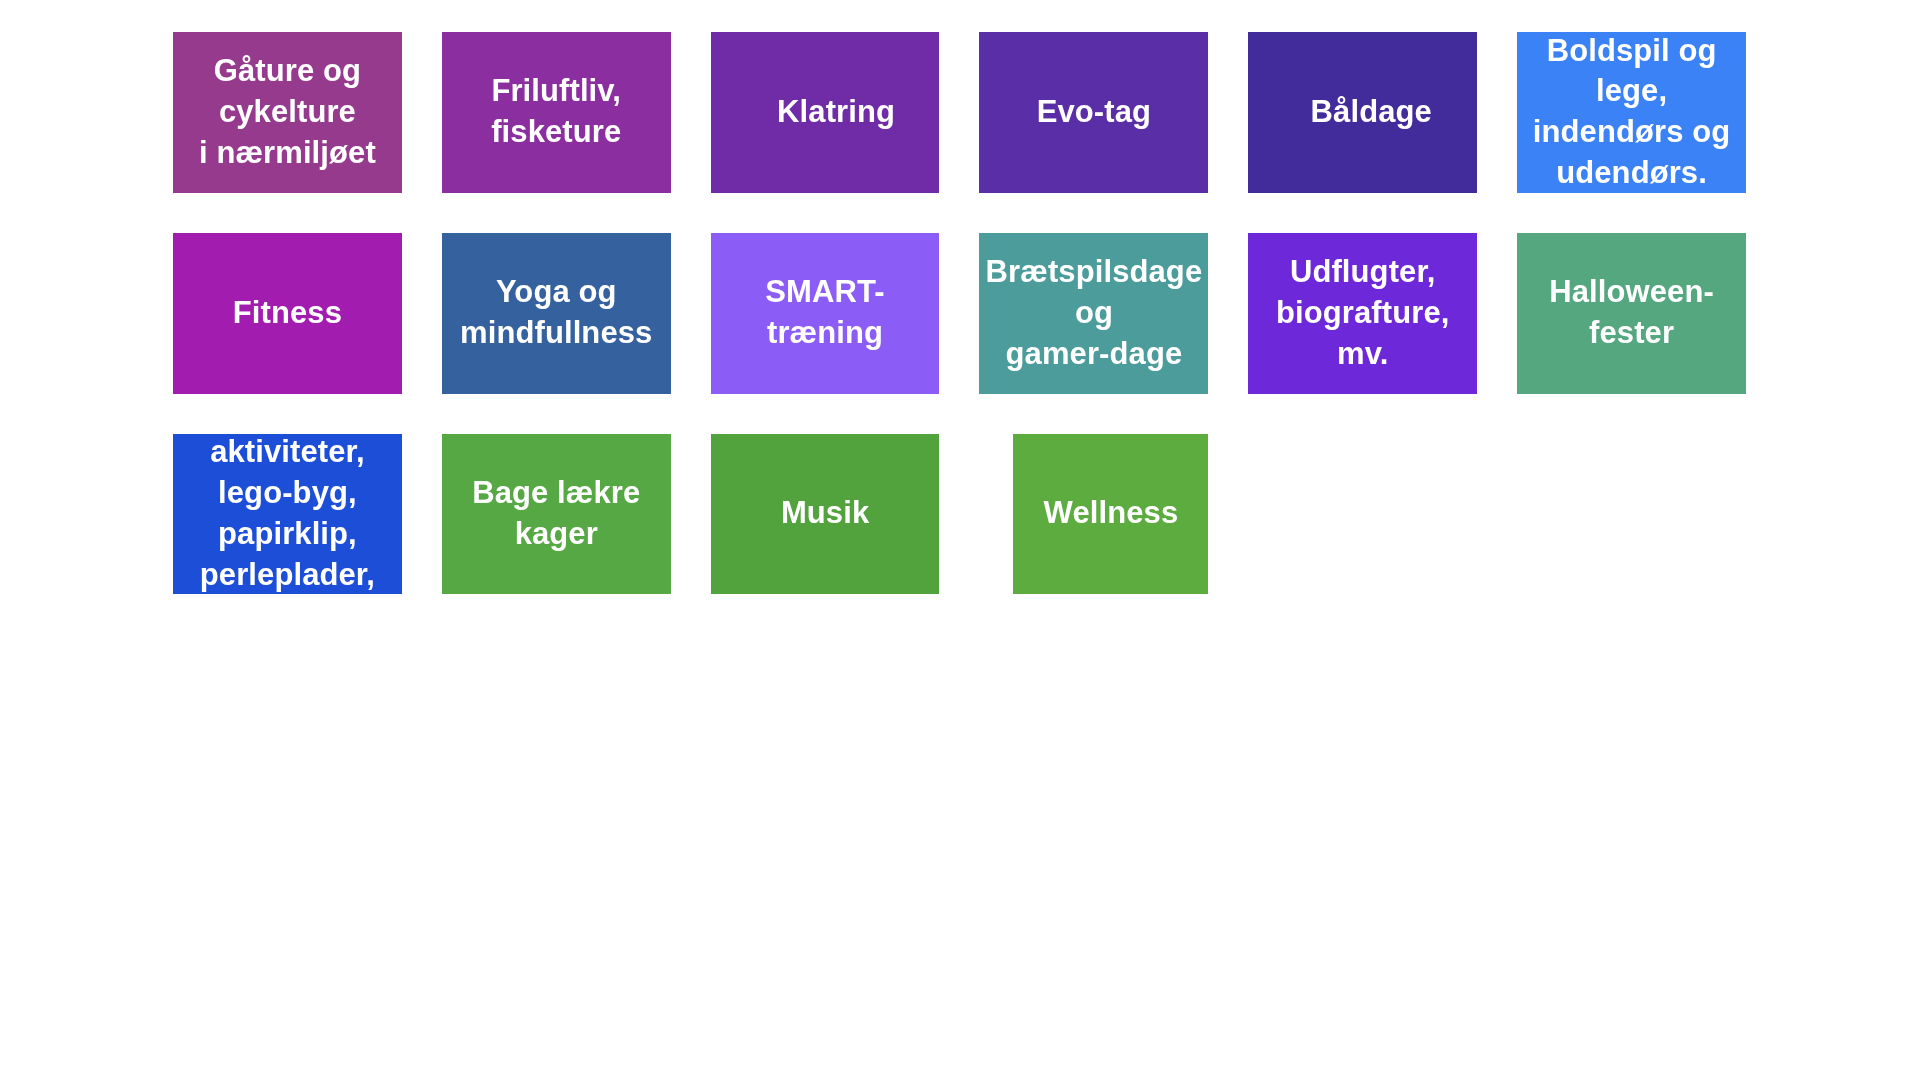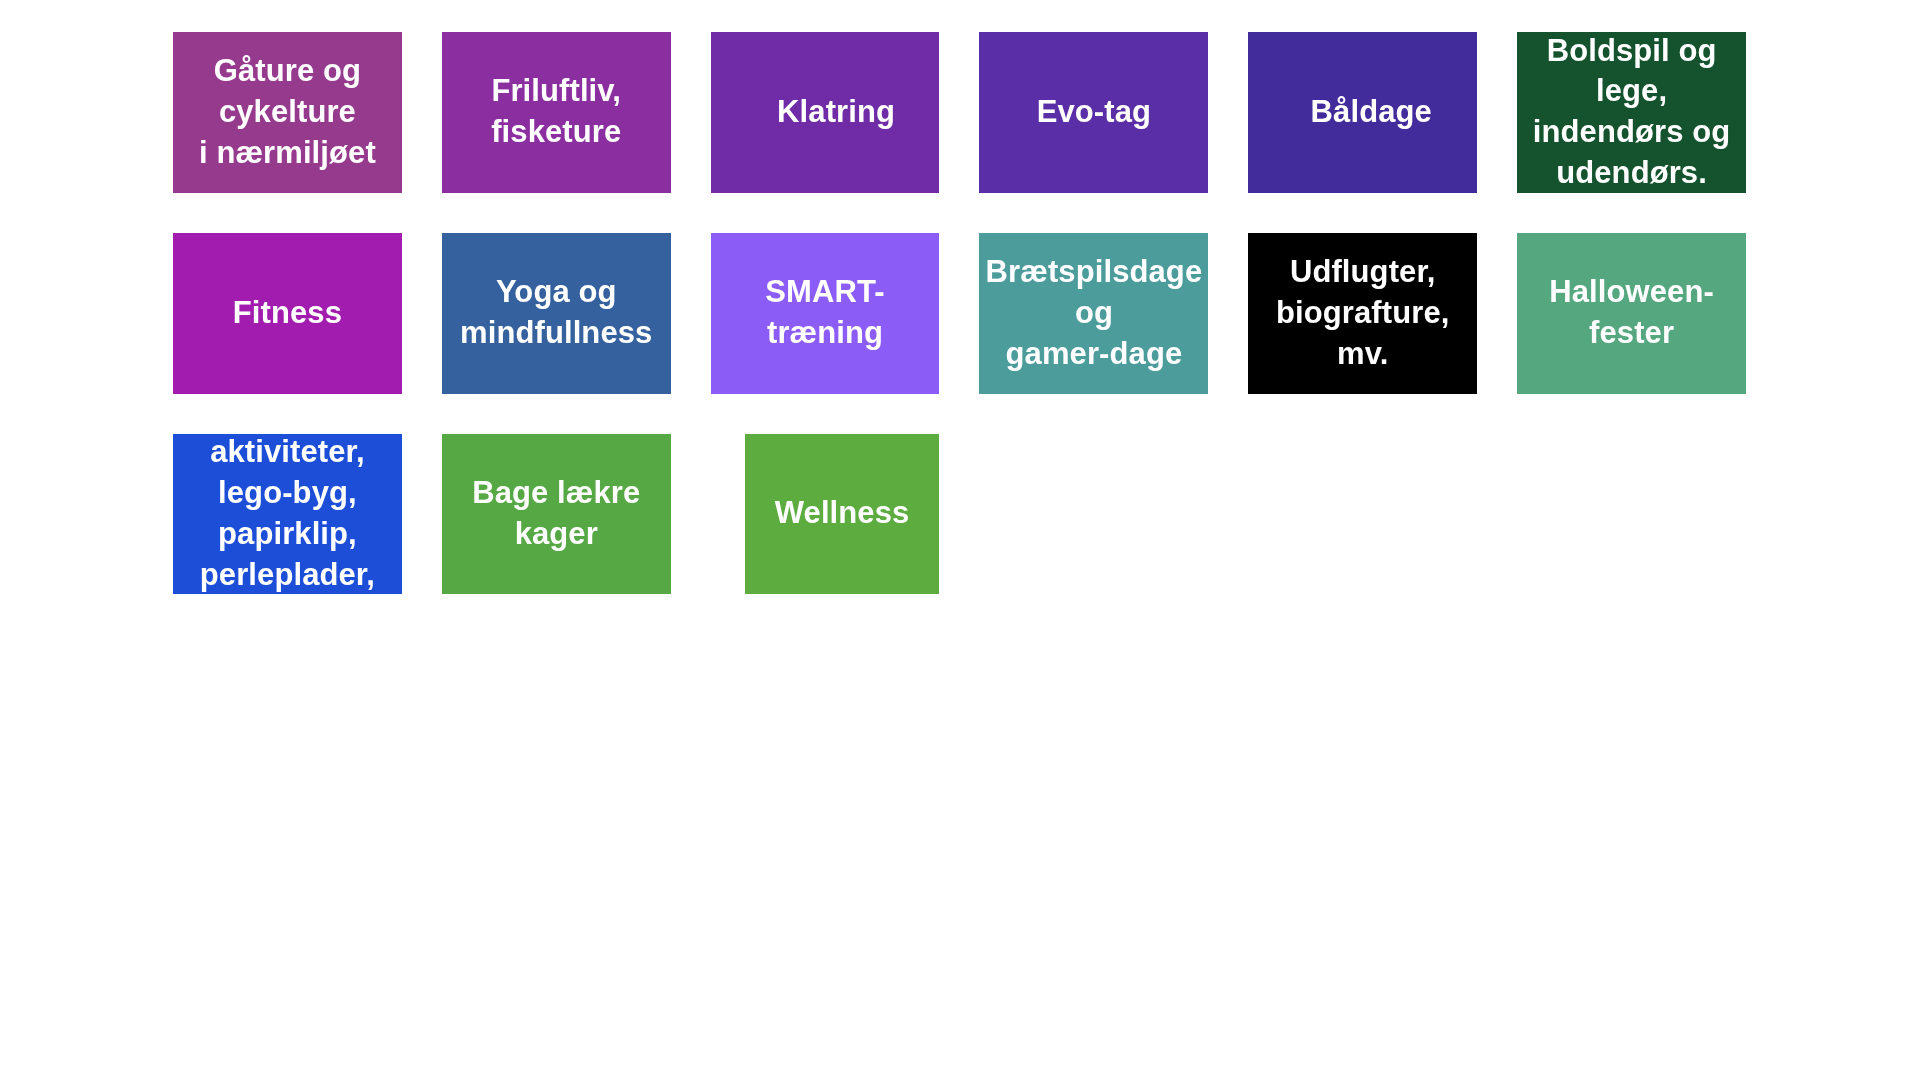--- a/index.html
+++ b/index.html
@@ -67,21 +67,21 @@
   </div>
 
   <div class="tile" style="background-color: rgb(90, 46, 166);">
     <span class="tile-label">Evo-tag</span>
   </div>
 
   <div class="tile" style="background-color: rgb(66, 43, 155); padding-left: 31px;">
     <span class="tile-label">Båldage</span>
   </div>
 
-  <div class="tile" style="background-color: #14532d;">
+  <div class="tile" style="background-color: #3b82f6;">
     <span class="tile-label">Boldspil og lege,
 indendørs og
 udendørs.</span>
   </div>
 
   <div class="tile" style="background-color: #a21caf; text-align: right;">
     <span class="tile-label">Fitness</span>
   </div>
 
   <div class="tile" style="background-color: rgb(53, 97, 158);">
@@ -91,37 +91,40 @@
 
   <div class="tile" style="background-color: #8b5cf6;">
     <span class="tile-label">SMART-træning</span>
   </div>
 
   <div class="tile" style="background-color: rgb(76, 156, 155);">
     <span class="tile-label">Brætspilsdage og
 gamer-dage</span>
   </div>
 
-  <div class="tile" style="background-color: #000000;">
+  <div class="tile" style="background-color: #6d28d9;">
     <span class="tile-label">Udflugter,
 biografture, mv.</span>
   </div>
 
   <div class="tile" style="background-color: rgb(85, 167, 127);">
     <span class="tile-label">Halloween-fester</span>
   </div>
 
   <div class="tile" style="background-color: #1d4ed8;">
     <span class="tile-label">Kreative aktiviteter,
 lego-byg, papirklip,
 perleplader, mv.</span>
   </div>
 
   <div class="tile" style="background-color: rgb(86, 168, 68);">
     <span class="tile-label">Bage lækre kager</span>
   </div>
 
+  <div class="tile" style="background-color: rgb(82, 163, 62);">
+    <span class="tile-label">Musik</span>
+  </div>
 
   <div class="tile" style="background-color: rgb(93, 172, 63); margin-left: 34px;">
     <span class="tile-label">Wellness</span>
   </div>
 
 </div>
 
 </body></html>

